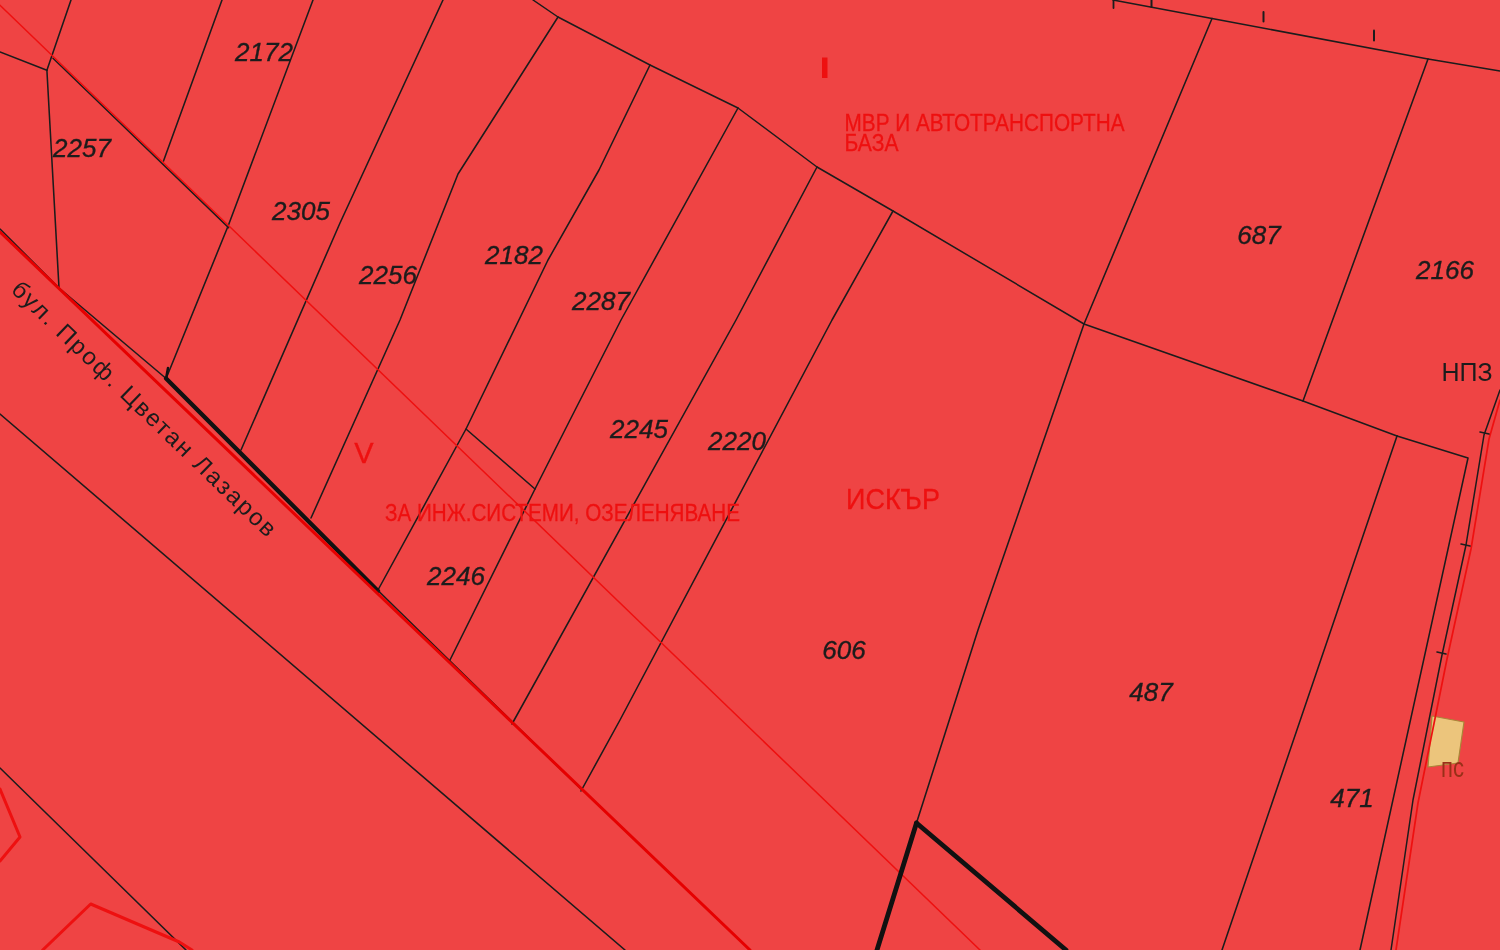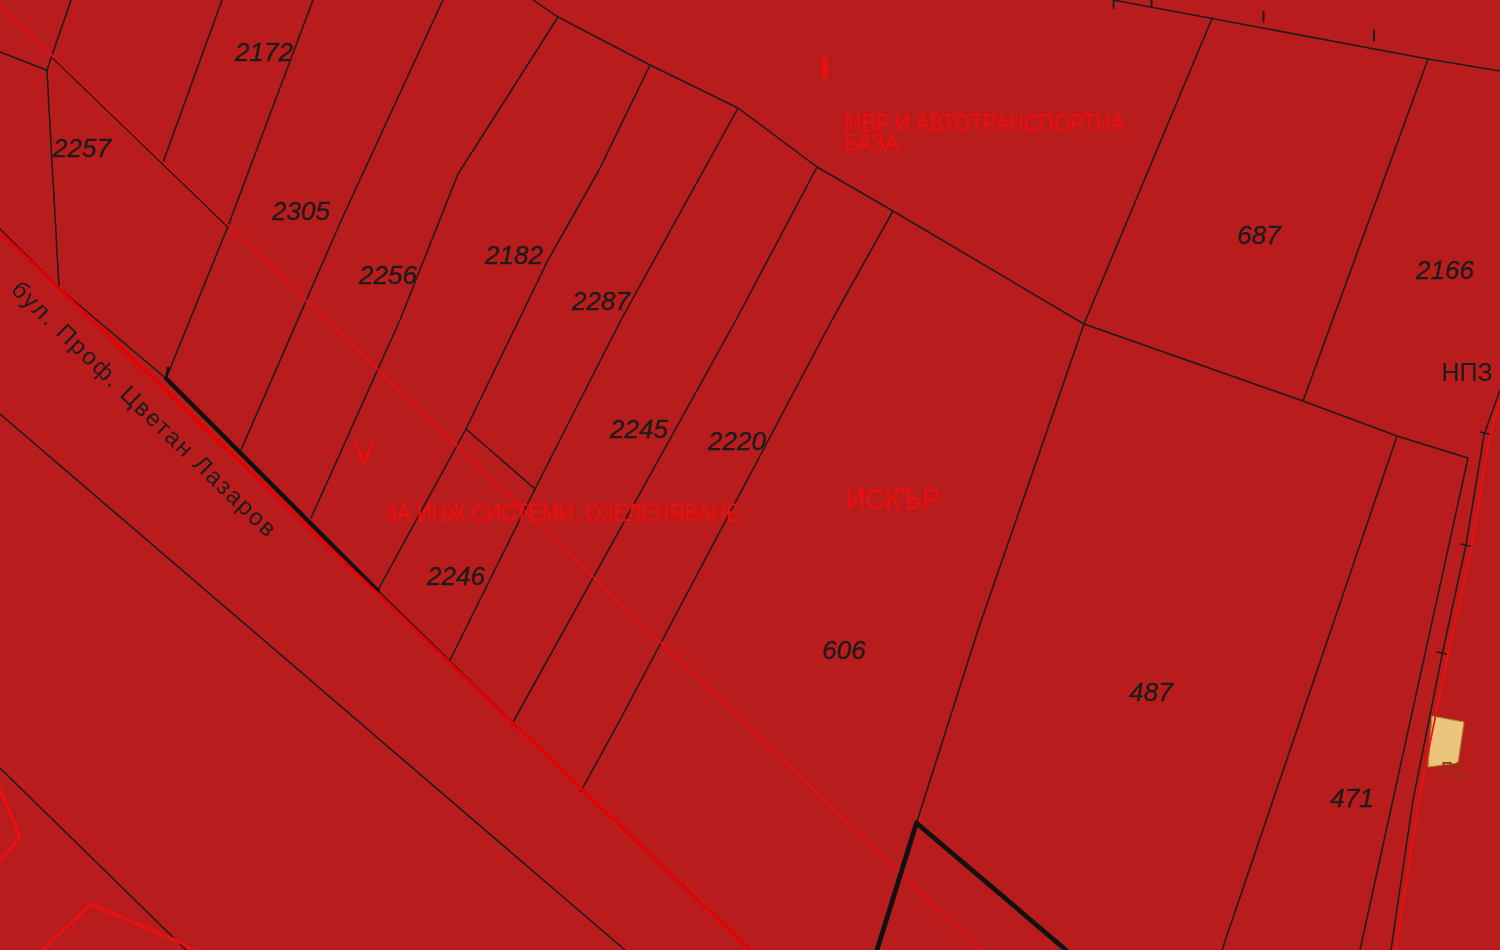--- a/index.html
+++ b/index.html
@@ -1,16 +1,16 @@
 <!DOCTYPE html>
 <html><head>
 <meta charset="utf-8">
 <style>
   html,body{margin:0;padding:0;background:#ffffff;}
-  .map{position:relative;width:1500px;height:950px;overflow:hidden;background:#b91c1c;
+  .map{position:relative;width:1500px;height:950px;overflow:hidden;background:#ef4444;
        font-family:"Liberation Sans", sans-serif;}
   svg{position:absolute;left:0;top:0;}
   text{font-family:"Liberation Sans", sans-serif;}
   .num{font-style:italic;fill:#1c1c1c;font-size:26px;stroke:#1c1c1c;stroke-width:0.35px;}
   .red{fill:#ee1010;stroke:#ee1010;stroke-width:0.3px;}
 </style>
 </head>
 <body>
 <div class="map">
 <svg width="1500" height="950" viewBox="0 0 1500 950">

